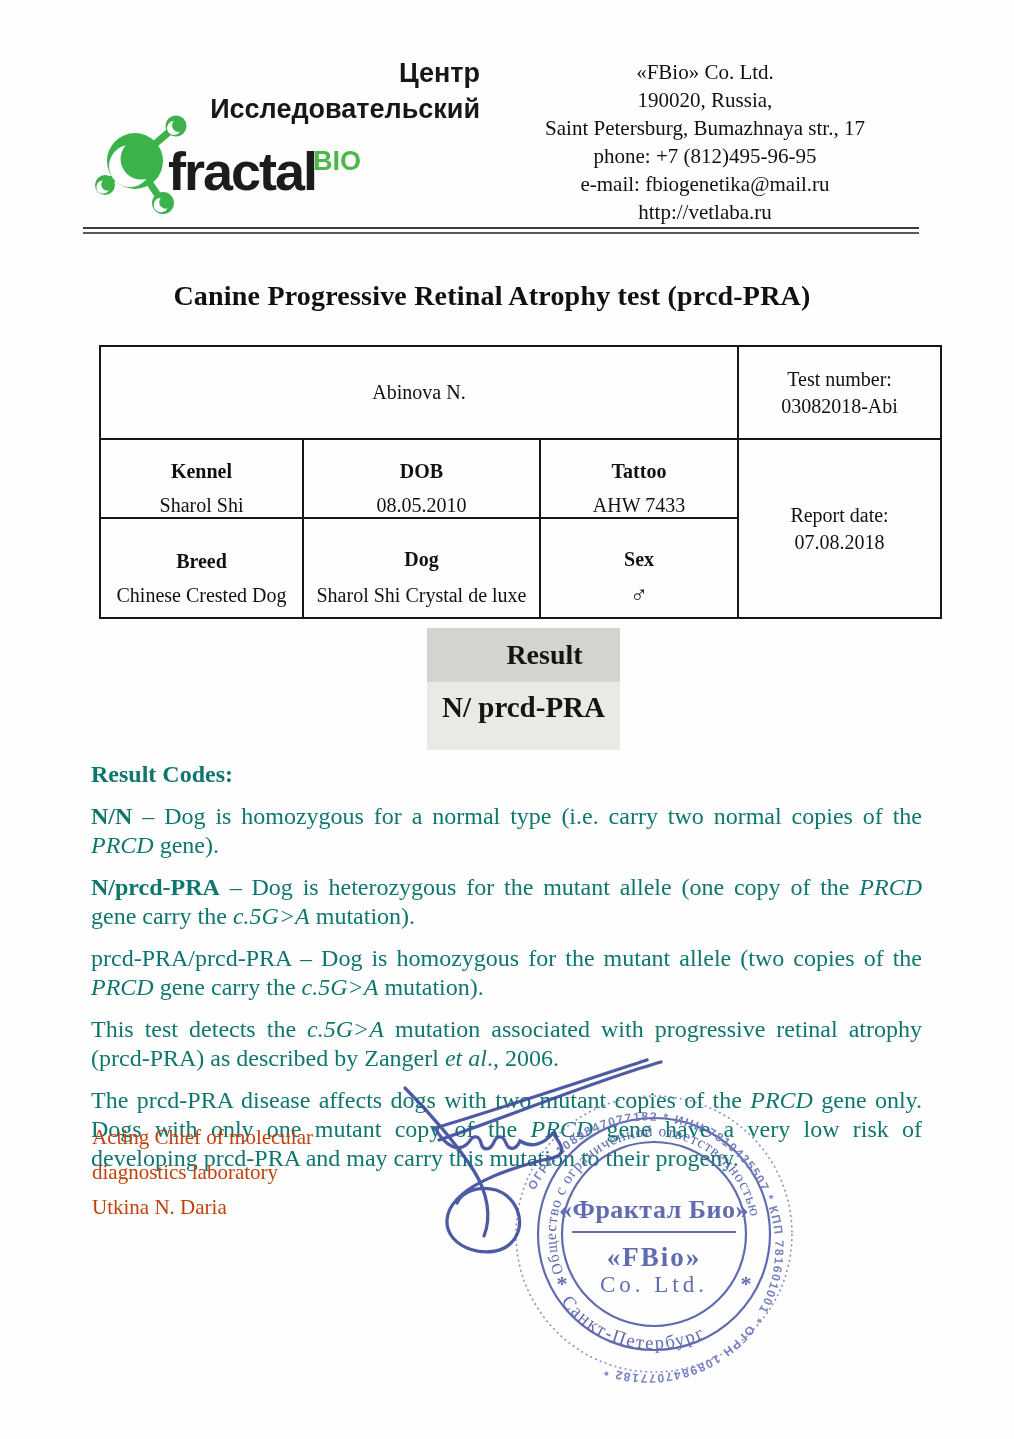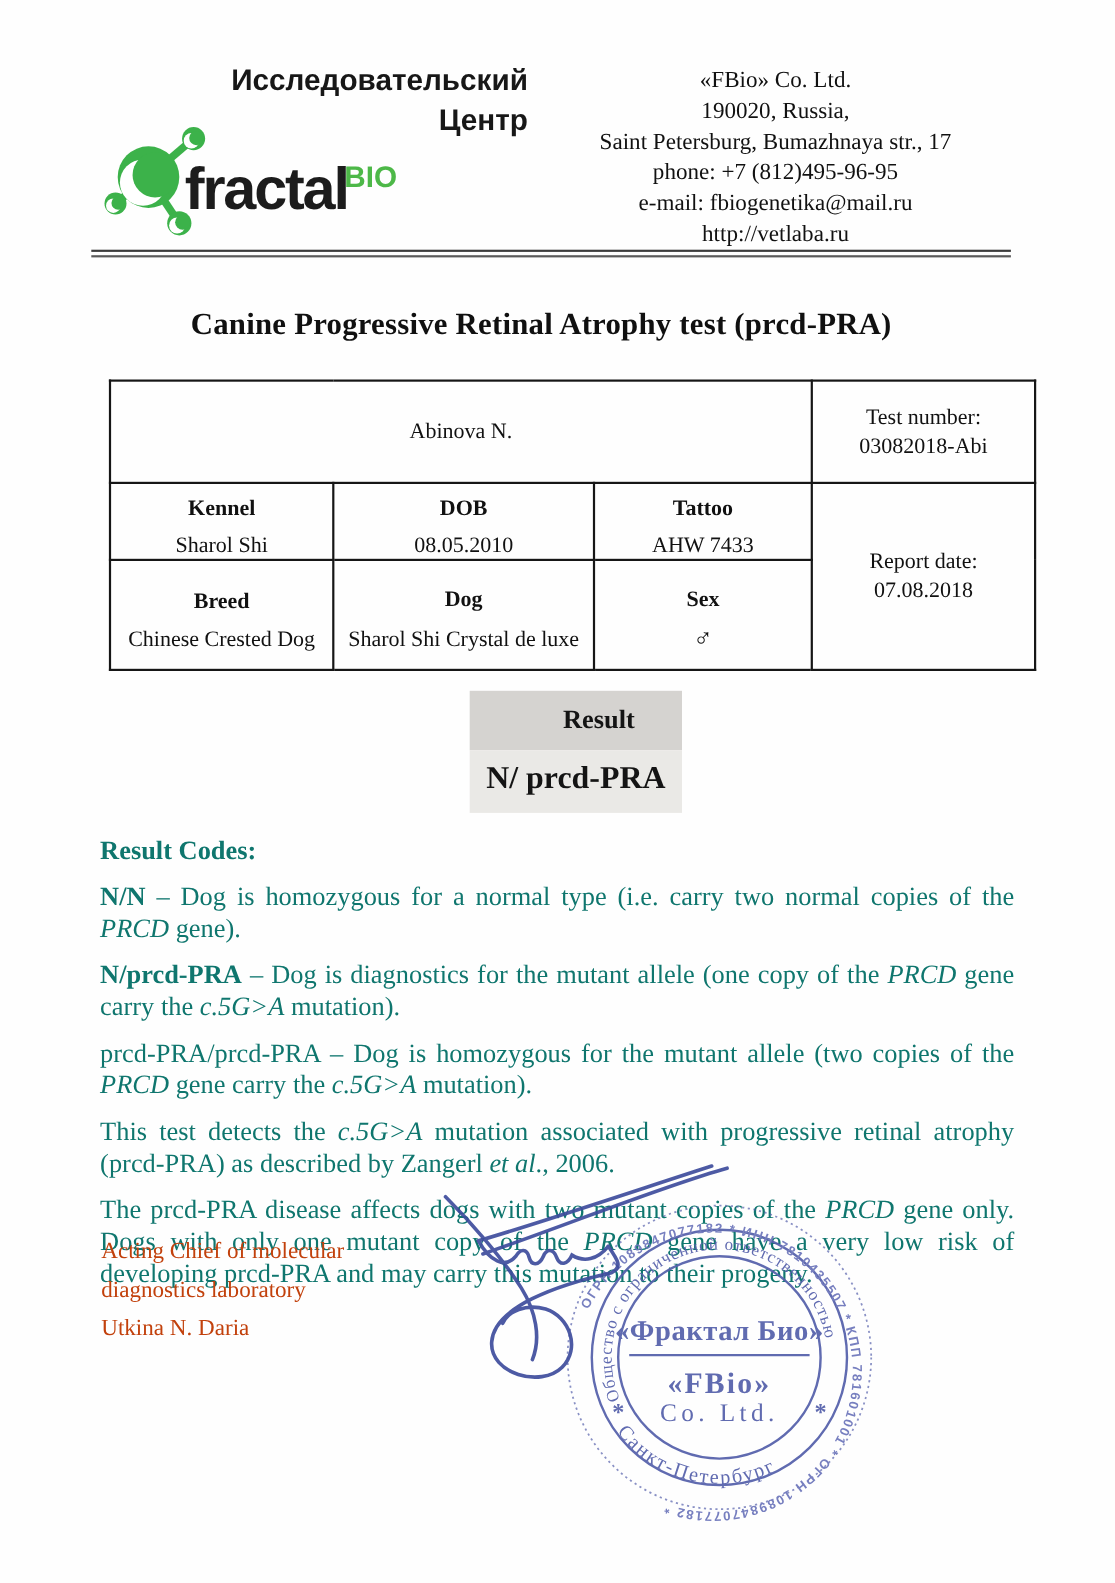--- a/index.html
+++ b/index.html
@@ -30,54 +30,54 @@
   }
   
   #info-table{
     position:absolute;left:99px;top:345px;width:841px;
     border-collapse:collapse;table-layout:fixed;
     font-size:20px;color:#111;
   }
   #info-table td{border:2px solid #161616;text-align:center;vertical-align:middle;padding:0;}
   .cell-label{font-weight:bold;}
   td.stack{vertical-align:top;}
-  td.stack .cell-label{margin-top:10px;}
+  td.stack .cell-label{margin-top:20px;}
   td.stack .cell-value{margin-top:11px;}
   .two-line{line-height:27px;}
   .sex-glyph{font-size:24px;}
   
   #result-box{position:absolute;left:427px;top:628px;width:193px;text-align:center;}
   #result-label{
     background:#d5d3d0;height:54px;line-height:54px;
-    font-size:24px;font-weight:bold;padding-left:42px;
+    font-size:28px;font-weight:bold;padding-left:42px;
   }
   #result-value{
-    background:#eae9e6;height:57px;line-height:50px;
+    background:#eae9e6;height:68px;line-height:50px;
     font-size:29px;font-weight:bold;white-space:nowrap;
   }
   
   #result-text{position:absolute;left:91px;top:760px;width:845px;}
   .body-p{
     margin:0 14px 13px 0;font-size:24px;line-height:29px;
     text-align:justify;color:#0f766e;
   }
   
   #sig-block{position:absolute;left:92px;top:1120px;font-size:21px;line-height:35px;color:#c2410c;}
   
   #stamp{position:absolute;left:504px;top:1084px;width:300px;height:300px;opacity:.93;}
   #signature{position:absolute;left:395px;top:1050px;width:280px;height:220px;}
 </style>
 </head>
 <body>
 
 <div id="page">
 
   <div id="org-ru">
+    <div>Центр</div>
     <div>Исследовательский</div>
-    <div>Центр</div>
   </div>
 
   <svg id="logo" viewBox="0 0 290 122">
     <g>
       <g stroke="#3cb24a" stroke-width="7">
         <line x1="43" y1="55" x2="84" y2="20"></line>
         <line x1="43" y1="55" x2="13" y2="79"></line>
         <line x1="43" y1="55" x2="71" y2="97"></line>
       </g>
       <circle cx="43" cy="55" r="28" fill="#3cb24a"></circle>
@@ -163,21 +163,21 @@
     </table>
 
   <div id="result-box">
     <div id="result-label">Result</div>
     <div id="result-value">N/ prcd-PRA</div>
   </div>
 
   <div id="result-text">
       <p class="body-p"><span style="font-weight: bold;">Result Codes:</span></p>
       <p class="body-p"><span style="font-weight: bold;">N/N</span><span> – Dog is homozygous for a normal type (i.e. carry two normal copies of the </span><span style="font-style: italic;">PRCD</span><span> gene).</span></p>
-      <p class="body-p"><span style="font-weight: bold;">N/prcd-PRA</span><span> – Dog is diagnostics for the mutant allele (one copy of the </span><span style="font-style: italic;">PRCD</span><span> gene carry the </span><span style="font-style: italic;">c.5G&gt;A</span><span> mutation).</span></p>
+      <p class="body-p"><span style="font-weight: bold;">N/prcd-PRA</span><span> – Dog is heterozygous for the mutant allele (one copy of the </span><span style="font-style: italic;">PRCD</span><span> gene carry the </span><span style="font-style: italic;">c.5G&gt;A</span><span> mutation).</span></p>
       <p class="body-p"><span style="font-weight: normal;">prcd-PRA/prcd-PRA</span><span> – Dog is homozygous for the mutant allele (two copies of the </span><span style="font-style: italic;">PRCD</span><span> gene carry the </span><span style="font-style: italic;">c.5G&gt;A</span><span> mutation).</span></p>
       <p class="body-p"><span>This test detects the </span><span style="font-style: italic;">c.5G&gt;A</span><span> mutation associated with progressive retinal atrophy (prcd-PRA) as described by Zangerl </span><span style="font-style: italic;">et al</span><span>., 2006.</span></p>
       <p class="body-p"><span>The prcd-PRA disease affects dogs with two mutant copies of the </span><span style="font-style: italic;">PRCD</span><span> gene only. Dogs with only one mutant copy of the </span><span style="font-style: italic;">PRCD</span><span> gene  have a very low risk of developing prcd-PRA and may carry this mutation to their progeny.</span></p>
     </div>
 
   <div id="sig-block">
     <div>Acting Chief of molecular</div>
     <div>diagnostics laboratory</div>
     <div>Utkina N. Daria</div>
   </div>

